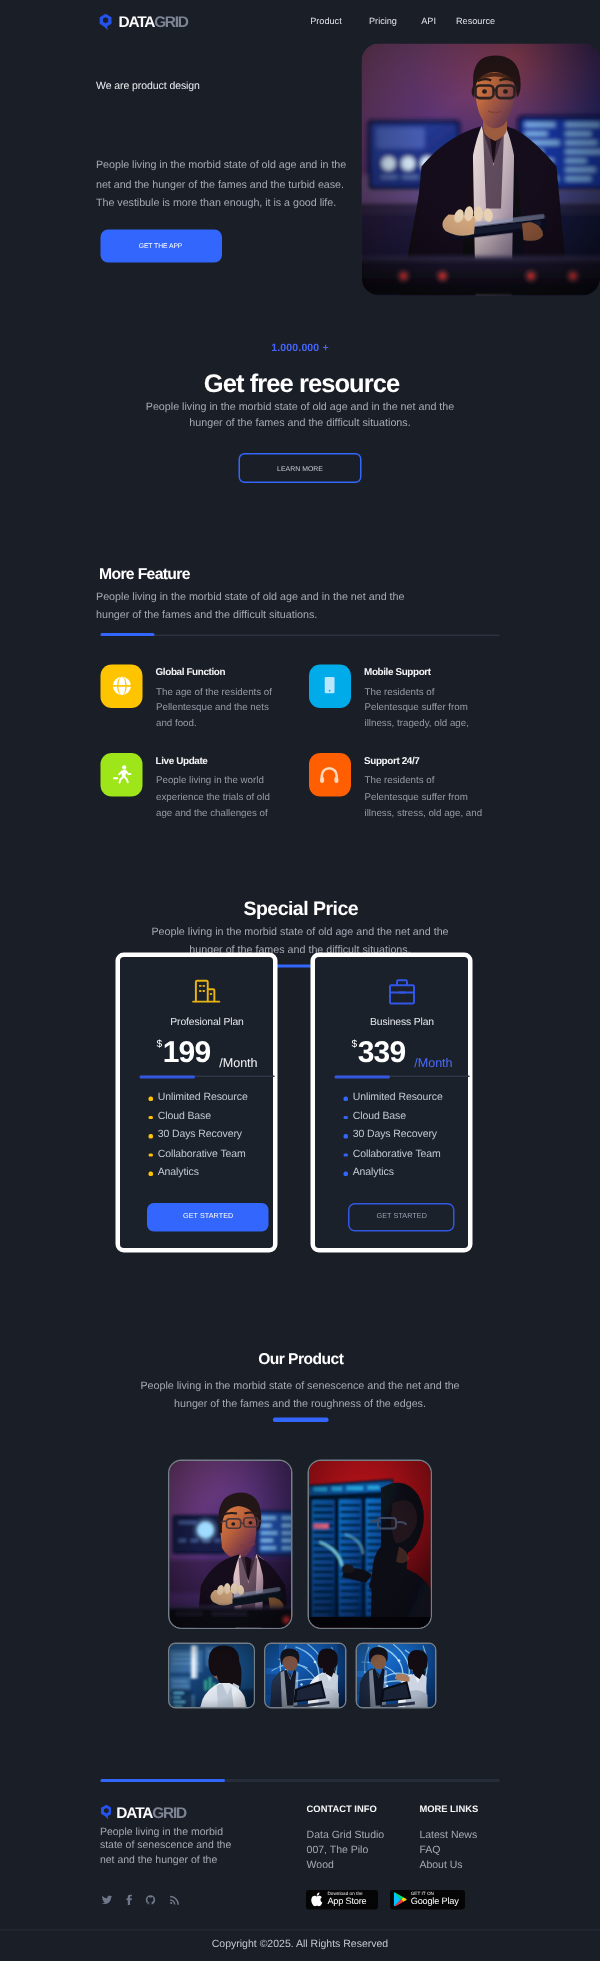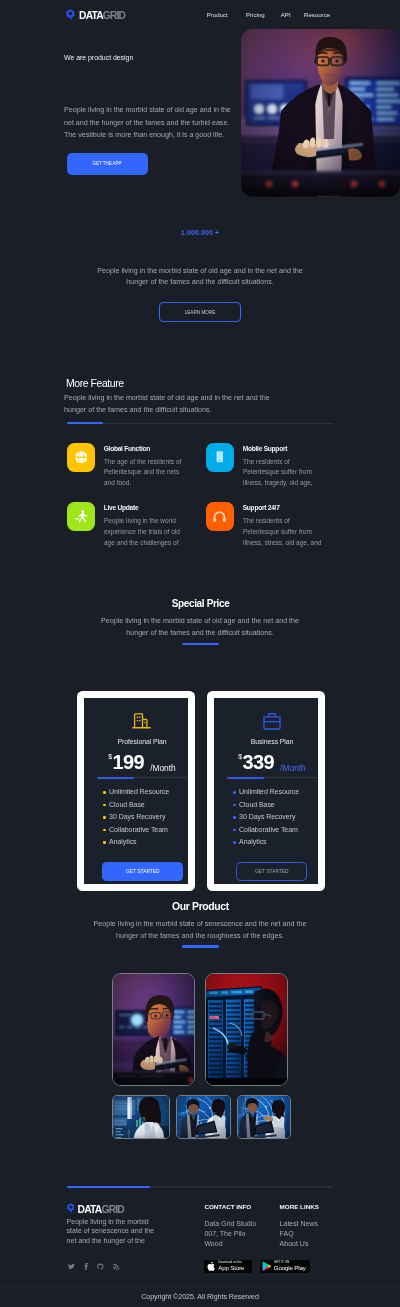--- a/index.html
+++ b/index.html
@@ -18,33 +18,33 @@
   .nav a { color:#e0e2e7; font-size:6.1px; text-decoration:none; line-height:1; }
   .hero-eyebrow { position:absolute; left:64px; top:54px; font-size:7px; color:#eceef1; line-height:1; letter-spacing:-0.05px; }
   .hero-title { position:absolute; left:65.5px; top:74.5px; font-size:23px; font-weight:bold; letter-spacing:-1.62px; color:#fff; line-height:1; white-space:pre; }
   .hero-sub { position:absolute; left:64px; top:104px; width:172px; font-size:7.15px; line-height:1.75; color:#a4a9b4; letter-spacing:-0.02px; }
   .hero-btn { position:absolute; left:66.5px; top:153px; width:81px; height:21.5px; border-radius:5px; background:#3366fc; color:#fff; font-size:4.5px; letter-spacing:-0.02px; display:flex; align-items:center; justify-content:center; border:none; font-family:inherit; cursor:pointer; }
   .hero-img { position:absolute; left:241px; top:29px; width:159px; height:168px; border-radius:12px 12px 12px 12px; overflow:hidden; }
   .fr-num { position:absolute; left:0; top:229.3px; width:400px; text-align:center; font-size:7px; color:#4565f9; font-weight:bold; line-height:1; letter-spacing:0.1px;}
   .fr-title { position:absolute; left:1px; top:246.8px; width:400px; text-align:center; font-size:17px; font-weight:bold; line-height:1; letter-spacing:-0.62px; }
   .fr-sub { position:absolute; left:92px; top:266px; width:216px; text-align:center; font-size:7.15px; line-height:1.6; color:#a4a9b4; }
   .fr-btn { position:absolute; left:159px; top:302px; width:82px; height:20px; border-radius:4px; border:1px solid #3366fc; color:#c7cbd4; font-size:4.6px; letter-spacing:0.02px; display:flex; align-items:center; justify-content:center; background:transparent; font-family:inherit; cursor:pointer; }
-  .mf-title { position:absolute; left:66px; top:377.5px; font-size:10.5px; font-weight:normal; line-height:1; letter-spacing:-0.45px; }
+  .mf-title { position:absolute; left:66px; top:377.5px; font-size:10.5px; font-weight:bold; line-height:1; letter-spacing:-0.45px; }
   .mf-sub { position:absolute; left:64px; top:393px; width:208px; font-size:7.15px; line-height:1.62; color:#a4a9b4; }
   .mf-rule { position:absolute; left:66.7px; top:423px; width:266.8px; height:1.2px; background:#2b3140; }
   .mf-rule i { position:absolute; left:0; top:-0.8px; width:36px; height:2.2px; background:#3366fc; display:block; border-radius:1px; }
   .feat { position:absolute; width:135px; }
   .feat .ic { position:absolute; left:0; top:0; width:28.7px; height:29px; border-radius:7.5px; display:flex; align-items:center; justify-content:center; }
   .feat .ic svg { display:block; }
   .feat h4 { position:absolute; left:37.2px; top:3.3px; font-size:6.6px; font-weight:bold; line-height:1; color:#f3f4f6; letter-spacing:-0.25px; }
   .feat p { position:absolute; left:37.5px; top:14px; width:83px; font-size:6.5px; line-height:1.68; color:#959ba6; }
-  .sp-title { position:absolute; left:0.5px; top:598.5px; width:400px; text-align:center; font-size:10px; font-weight:bold; line-height:1; letter-spacing:-0.35px; }
+  .sp-title { position:absolute; left:0.5px; top:598.5px; width:400px; text-align:center; font-size:13px; font-weight:bold; line-height:1; letter-spacing:-0.35px; }
   .sp-sub { position:absolute; left:92px; top:616px; width:216px; text-align:center; font-size:7.15px; line-height:1.62; color:#a4a9b4; }
   .sp-rule { position:absolute; left:181.7px; top:642.6px; width:37.1px; height:2.4px; background:#3366fc; border-radius:1.2px; }
-  .card { position:absolute; top:691px; width:118px; height:199.5px; border:7px solid #ffffff; border-radius:5.5px; background:#1b212b; }
+  .card { position:absolute; top:635px; width:108px; height:199.5px; border:3px solid #ffffff; border-radius:5.5px; background:#1b212b; }
   .card.l { left:77px; } .card.r { left:207px; }
   .card .picon { position:absolute; left:0; top:14px; width:116px; display:flex; justify-content:center; }
   .card .pname { position:absolute; left:0; top:40.5px; width:116px; text-align:center; font-size:6.9px; color:#e6e8ec; line-height:1; letter-spacing:-0.08px; }
   .card .prow { position:absolute; left:0; top:54px; width:116px; display:flex; align-items:flex-start; justify-content:center; }
   .card .cur { font-size:6.8px; line-height:1; margin-top:1.5px; font-weight:normal; }
   .card .amt { font-size:20px; font-weight:bold; letter-spacing:-0.6px; line-height:1; margin-left:0.5px; }
   .card .per { font-size:8.4px; margin-left:6px; align-self:flex-end; line-height:1; margin-bottom:0px; }
   .card.l .per { color:#f2f3f5; }
   .card.r .per { color:#4a6bfb; }
   .card .crule { position:absolute; left:13px; top:79.3px; width:90.3px; height:1.2px; background:#2f3646; }
@@ -248,20 +248,21 @@
             <circle cx="28" cy="155" r="4.2"></circle>
             <circle cx="54" cy="155" r="4.2"></circle>
             <circle cx="113" cy="155" r="4.2"></circle>
             <circle cx="141" cy="155" r="4.2"></circle>
           </g>
 </g>
 <rect width="159" height="168" fill="url(#hv)"></rect>
 </svg></div>
 
   <div class="fr-num">1.000.000 +</div>
+  <h2 class="fr-title">Get free resource</h2>
   <p class="fr-sub">People living in the morbid state of old age and in the net and the hunger of the fames and the difficult situations.</p>
   <button class="fr-btn">LEARN MORE</button>
 
   <h2 class="mf-title">More Feature</h2>
   <p class="mf-sub">People living in the morbid state of old age and in the net and the hunger of the fames and the difficult situations.</p>
   <div class="mf-rule">
       <i></i>
     </div>
 
   <div class="feat" style="left:66.5px; top:442.5px;">

